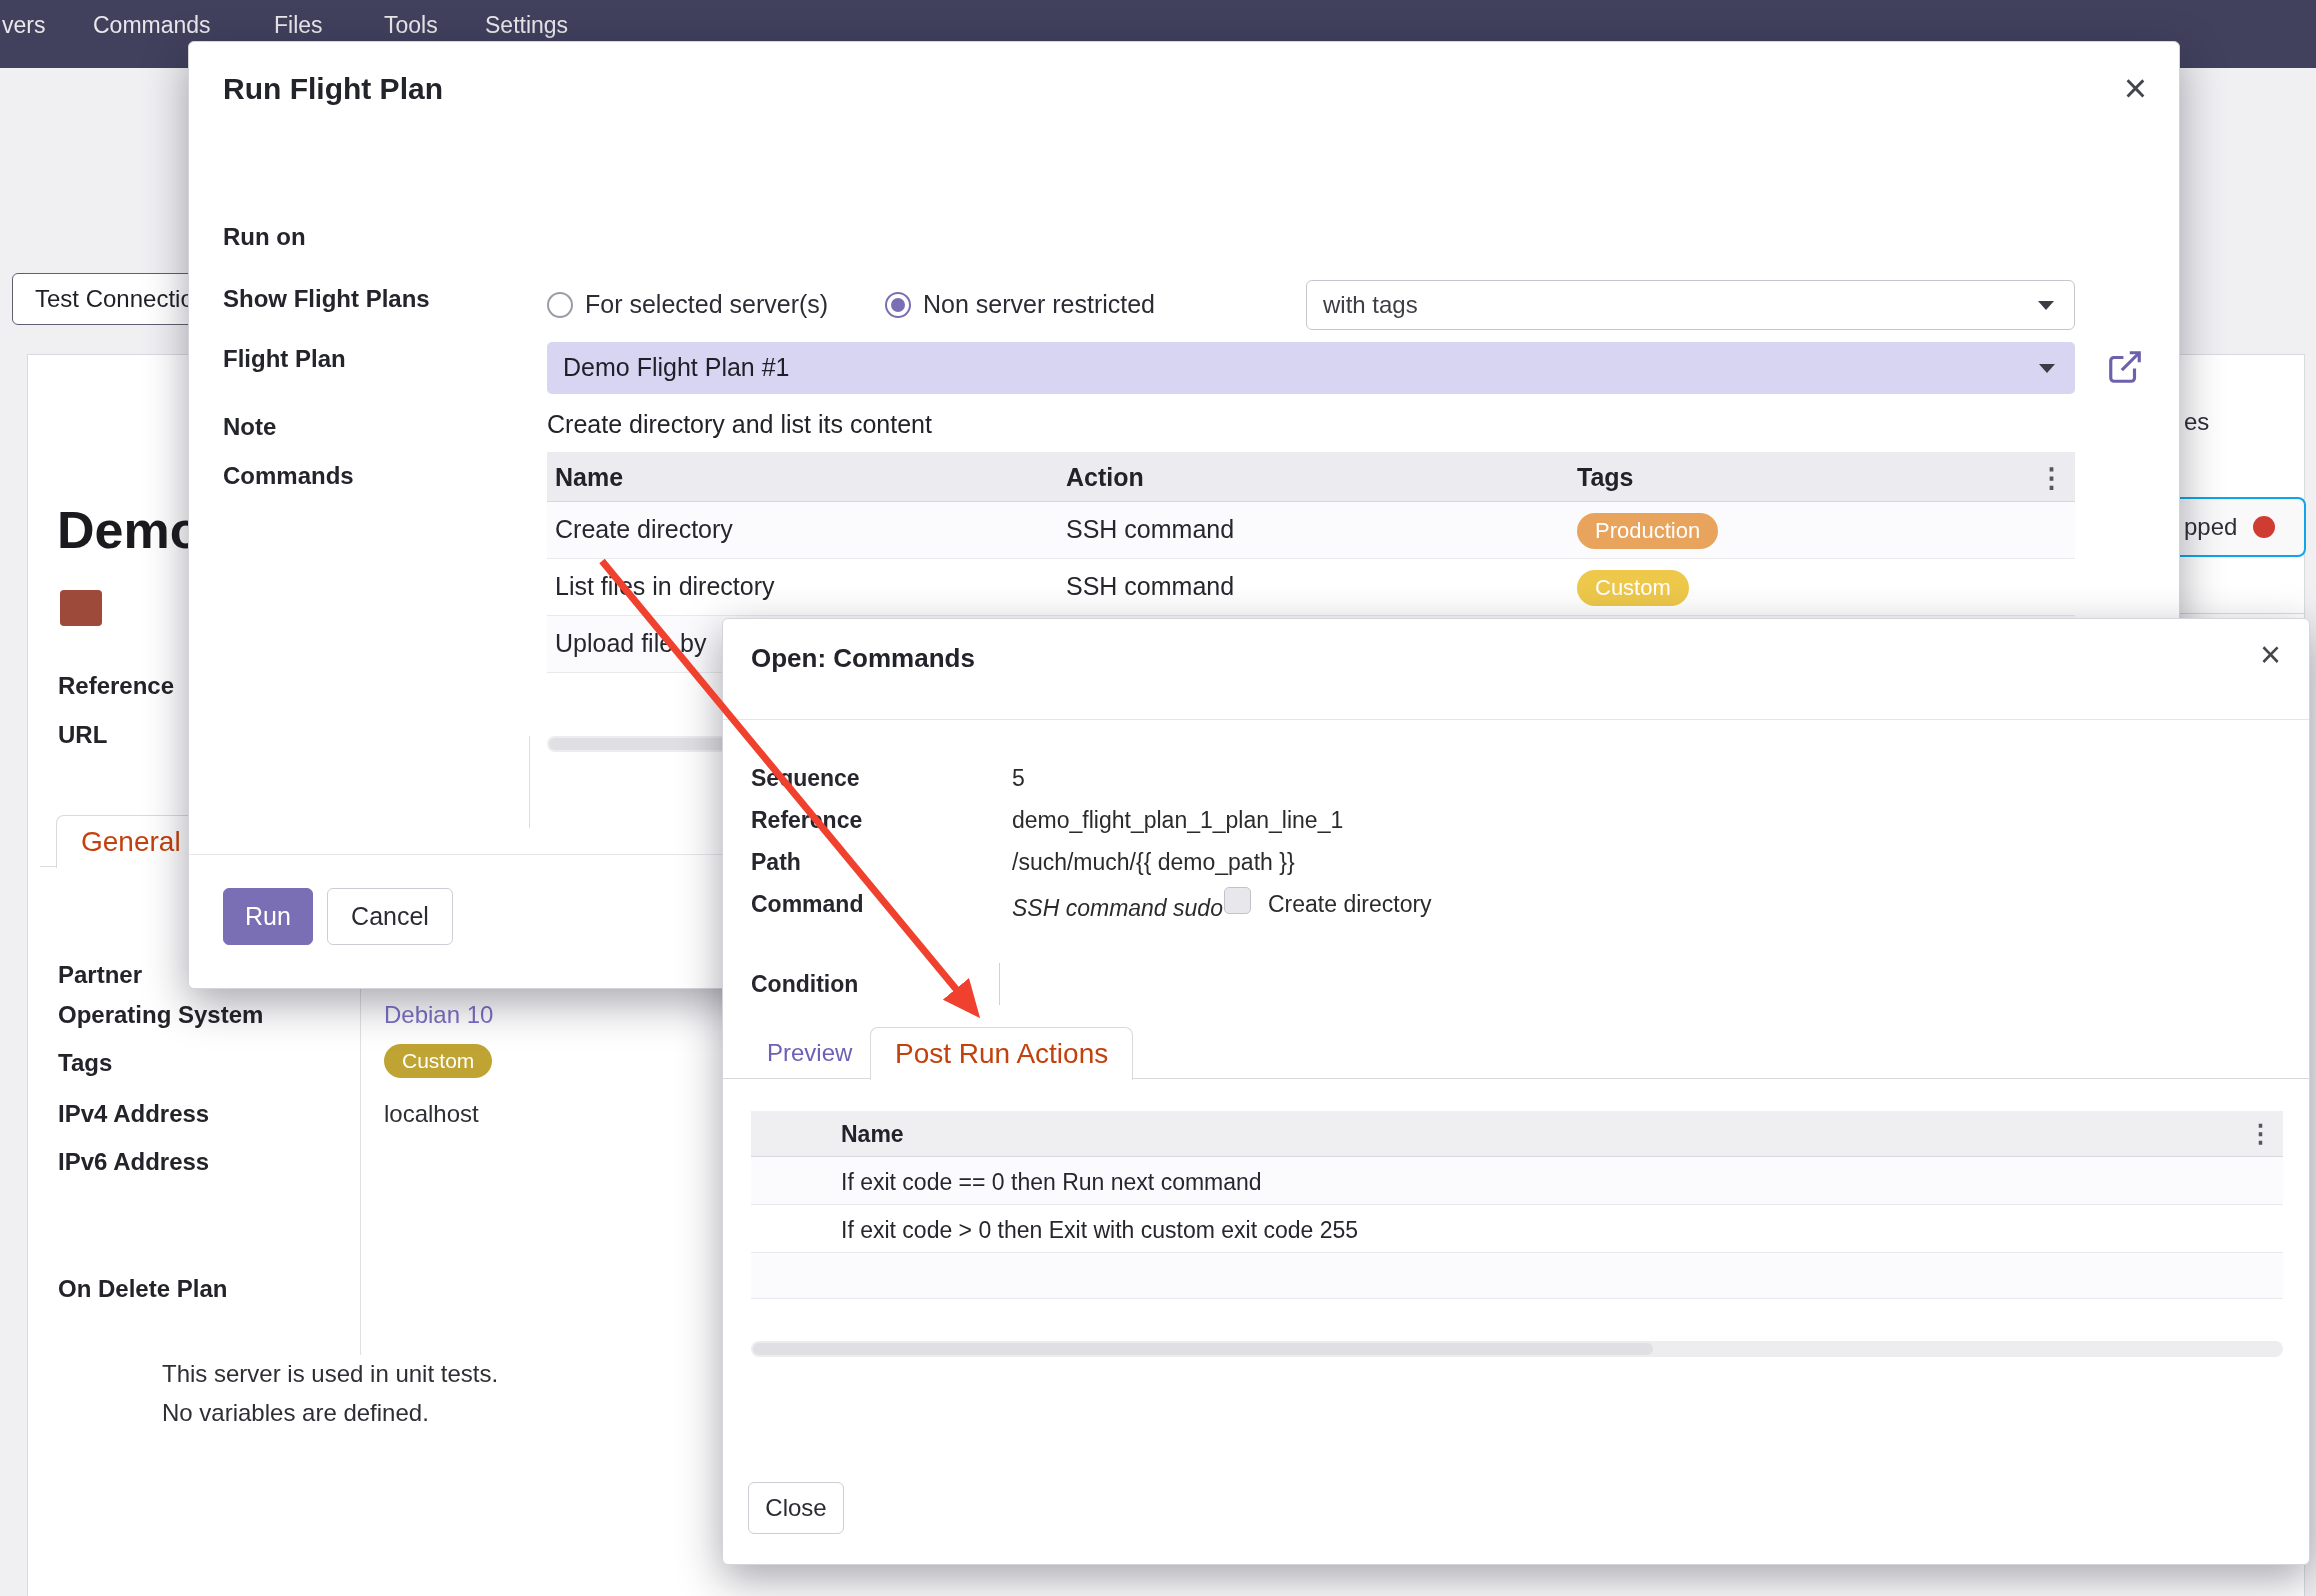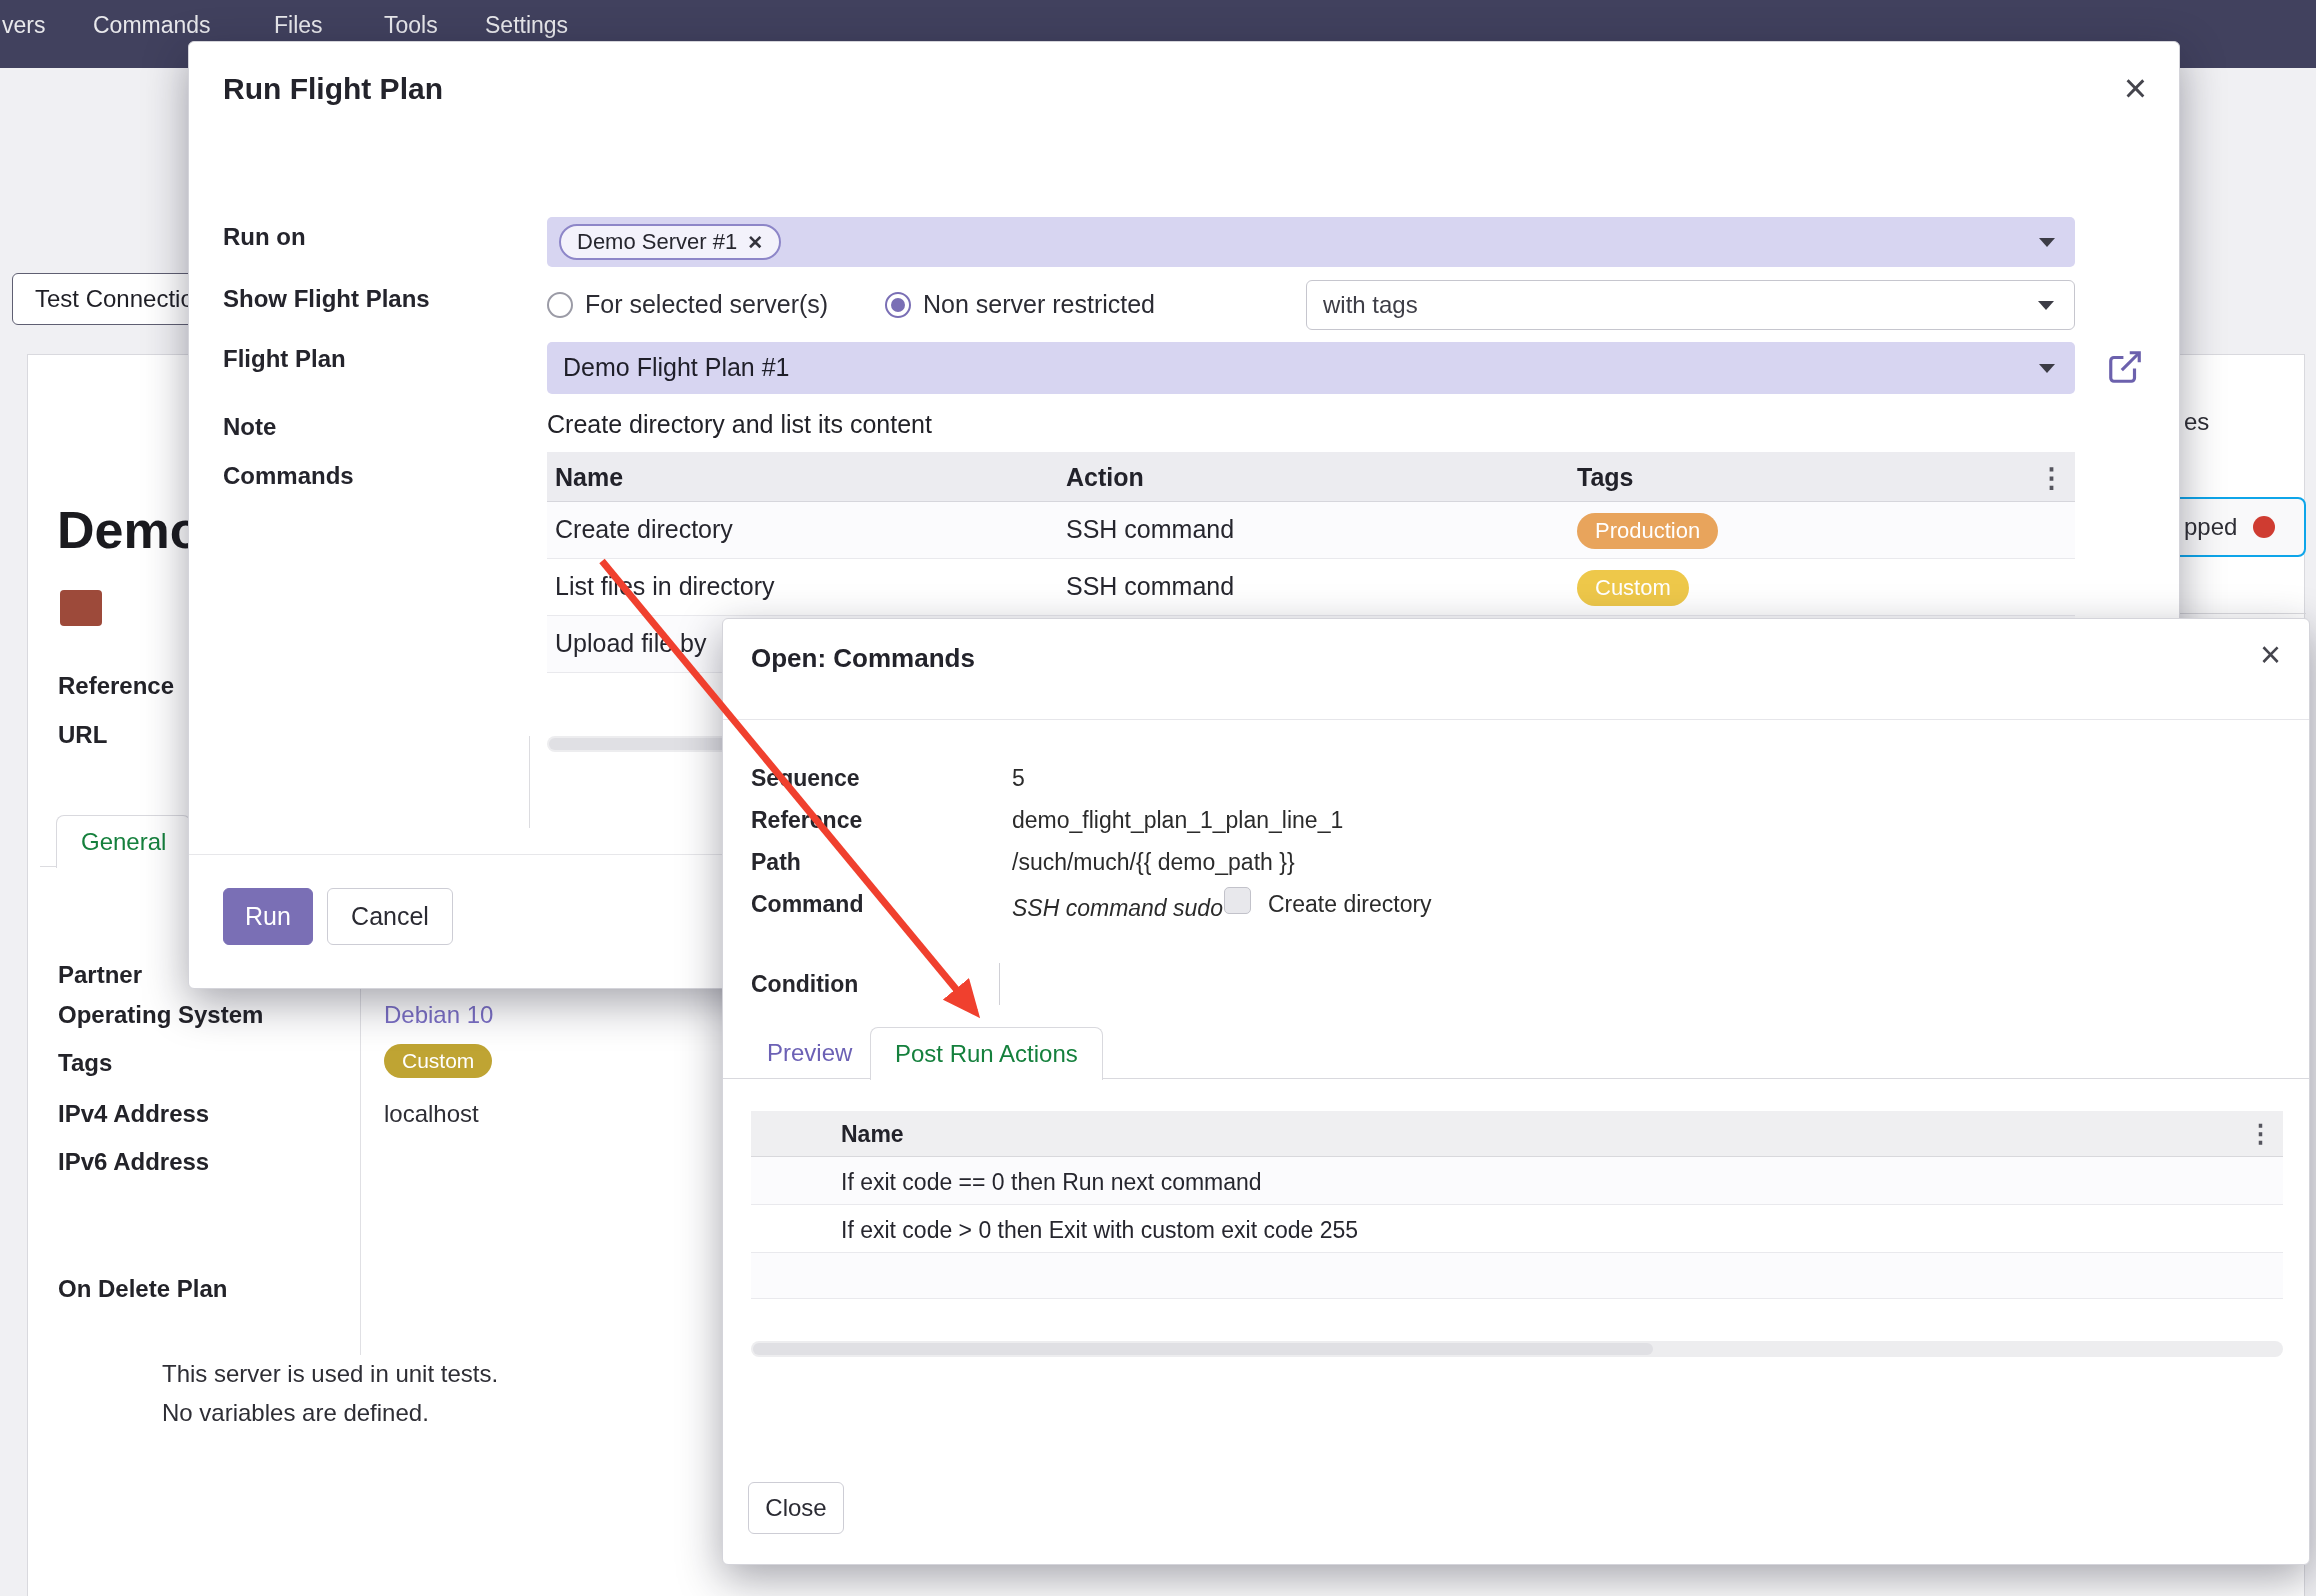--- a/index.html
+++ b/index.html
@@ -13,21 +13,21 @@
   .nav-item { position:absolute; top:12px; font-size:23px; color:rgba(255,255,255,0.88); cursor:pointer; white-space:nowrap; }
 
   
   .card { background:#ffffff; border:1px solid #d9d9de; z-index:1; }
   .bg2 { z-index:2; }
   .flabel-page { position:absolute; font-size:24px; font-weight:bold; color:#232329; z-index:2; white-space:nowrap; }
   .fvalue-page { position:absolute; font-size:24px; color:#2e2e35; z-index:2; white-space:nowrap; }
   .swatch { width:42px; height:36px; background:#9d4a3a; border-radius:4px; z-index:2; }
   .hline { height:1px; background:#dcdce0; }
   .vline { width:1px; background:#e0e0e4; }
-  .tab-box { position:absolute; background:#fff; border:1px solid #d9d9de; border-bottom:none; border-radius:8px 8px 0 0; font-size:24px; color:#15803d; display:flex; align-items:center; padding:4px 24px; white-space:nowrap; }
+  .tab-box { position:absolute; background:#fff; border:1px solid #d9d9de; border-bottom:none; border-radius:8px 8px 0 0; font-size:28px; color:#c2410c; display:flex; align-items:center; padding:4px 24px; white-space:nowrap; }
   .status-box { background:#f9f9fa; border:2px solid #0ea5e9; border-radius:8px; display:flex; align-items:center; z-index:2; }
   .dot { width:22px; height:22px; border-radius:50%; background:#cf3c31; }
   .badge { display:inline-flex; align-items:center; border-radius:999px; color:#fff; font-size:21px; padding:5px 18px; white-space:nowrap; }
   .badge-custom-server { background:#bfa433; }
   .badge-production { background:#e8a45c; font-size:22px; }
   .badge-custom-plan { background:#eec84a; font-size:22px; }
   .link { color:#7a6ec5; cursor:pointer; }
 
   
   .btn { display:flex; align-items:center; justify-content:center; border-radius:6px; font-size:25px; cursor:pointer; font-family:"Liberation Sans", sans-serif; }
@@ -122,27 +122,20 @@
 
     <div class="m-title" style="left:34px;top:30px;font-size:30px;">Run Flight Plan</div>
     <div class="close-x" style="right:32px;top:26px;">×</div>
 
     <div class="flabel" style="left:34px;top:181px;">Run on</div>
     <div class="flabel" style="left:34px;top:243px;">Show Flight Plans</div>
     <div class="flabel" style="left:34px;top:303px;">Flight Plan</div>
     <div class="flabel" style="left:34px;top:371px;">Note</div>
     <div class="flabel" style="left:34px;top:420px;">Commands</div>
 
-    <div class="lav-field" style="left:358px;top:175px;width:1528px;height:50px;">
-      <span class="chip">
-        <span>Demo Server #1</span>
-        <span class="chip-x">✕</span>
-      </span>
-      <span class="caret"></span>
-    </div>
 
     <span class="radio" style="left:358px;top:250px;"></span>
     <span class="rlabel" style="left:396px;top:248px;">For selected server(s)</span>
     <span class="radio checked" style="left:696px;top:250px;"></span>
     <span class="rlabel" style="left:734px;top:248px;">Non server restricted</span>
     <div class="white-select" style="left:1117px;top:238px;width:769px;height:50px;">
       <span>with tags</span>
       <span class="caret"></span>
     </div>
 

